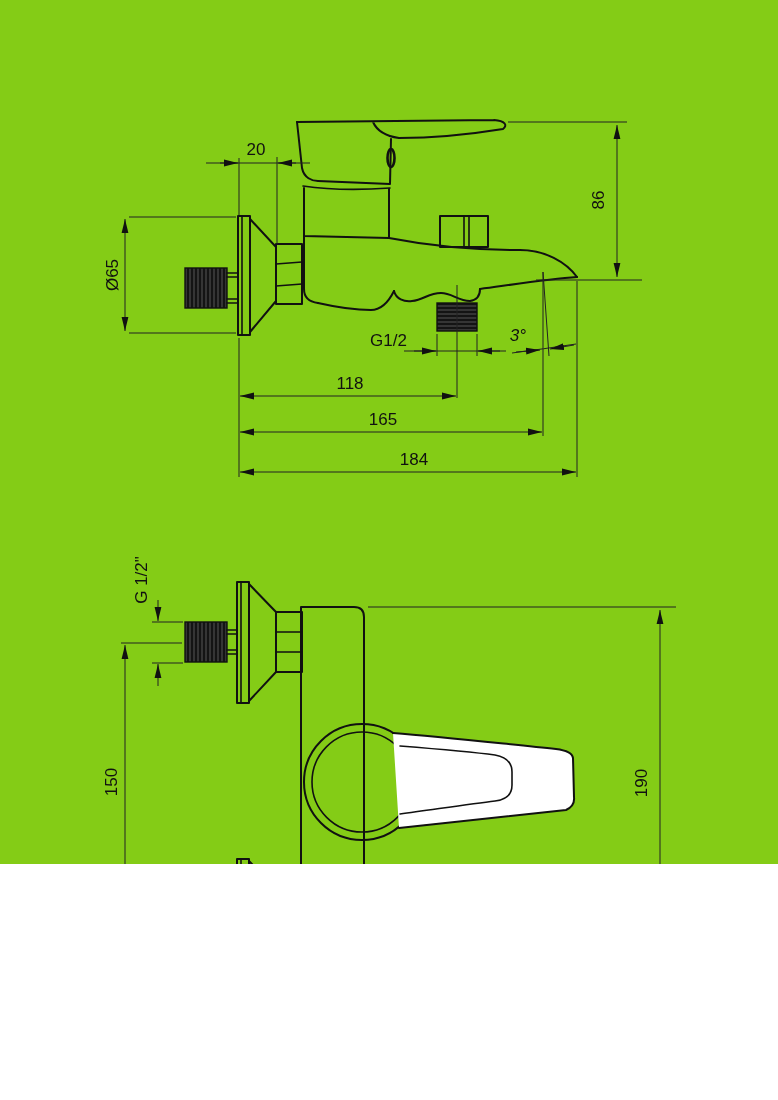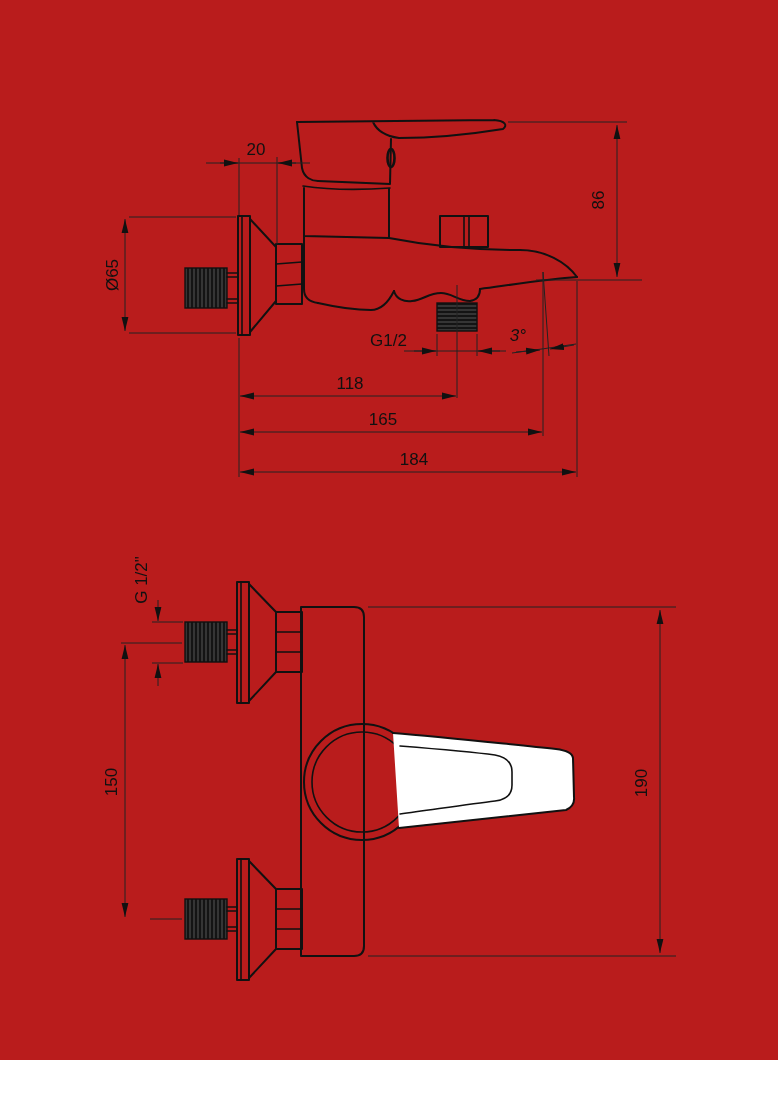--- a/index.html
+++ b/index.html
@@ -1,16 +1,16 @@
 <!DOCTYPE html>
 <html><head>
 <meta charset="utf-8">
 <style>
   html,body{margin:0;padding:0;background:#ffffff;}
-  #stage{width:778px;height:1060px;background:#b91c1c;position:relative;overflow:hidden;}
+  #stage{width:778px;height:864px;background:#84cc16;position:relative;overflow:hidden;}
   svg{display:block;}
   .out  {stroke:#111;stroke-width:2;fill:none;stroke-linecap:round;stroke-linejoin:round;}
   .out15{stroke:#111;stroke-width:1.6;fill:none;stroke-linecap:round;stroke-linejoin:round;}
   .fillw{fill:#ffffff;stroke:none;}
   .thin {stroke:#222;stroke-width:1;fill:none;}
   .blackpart{stroke:#111;stroke-width:1.4;}
   .dimtxt{font-family:"Liberation Sans","DejaVu Sans",sans-serif;font-size:17px;fill:#111;}
   .ital{font-style:italic;}
 </style>
 </head>

